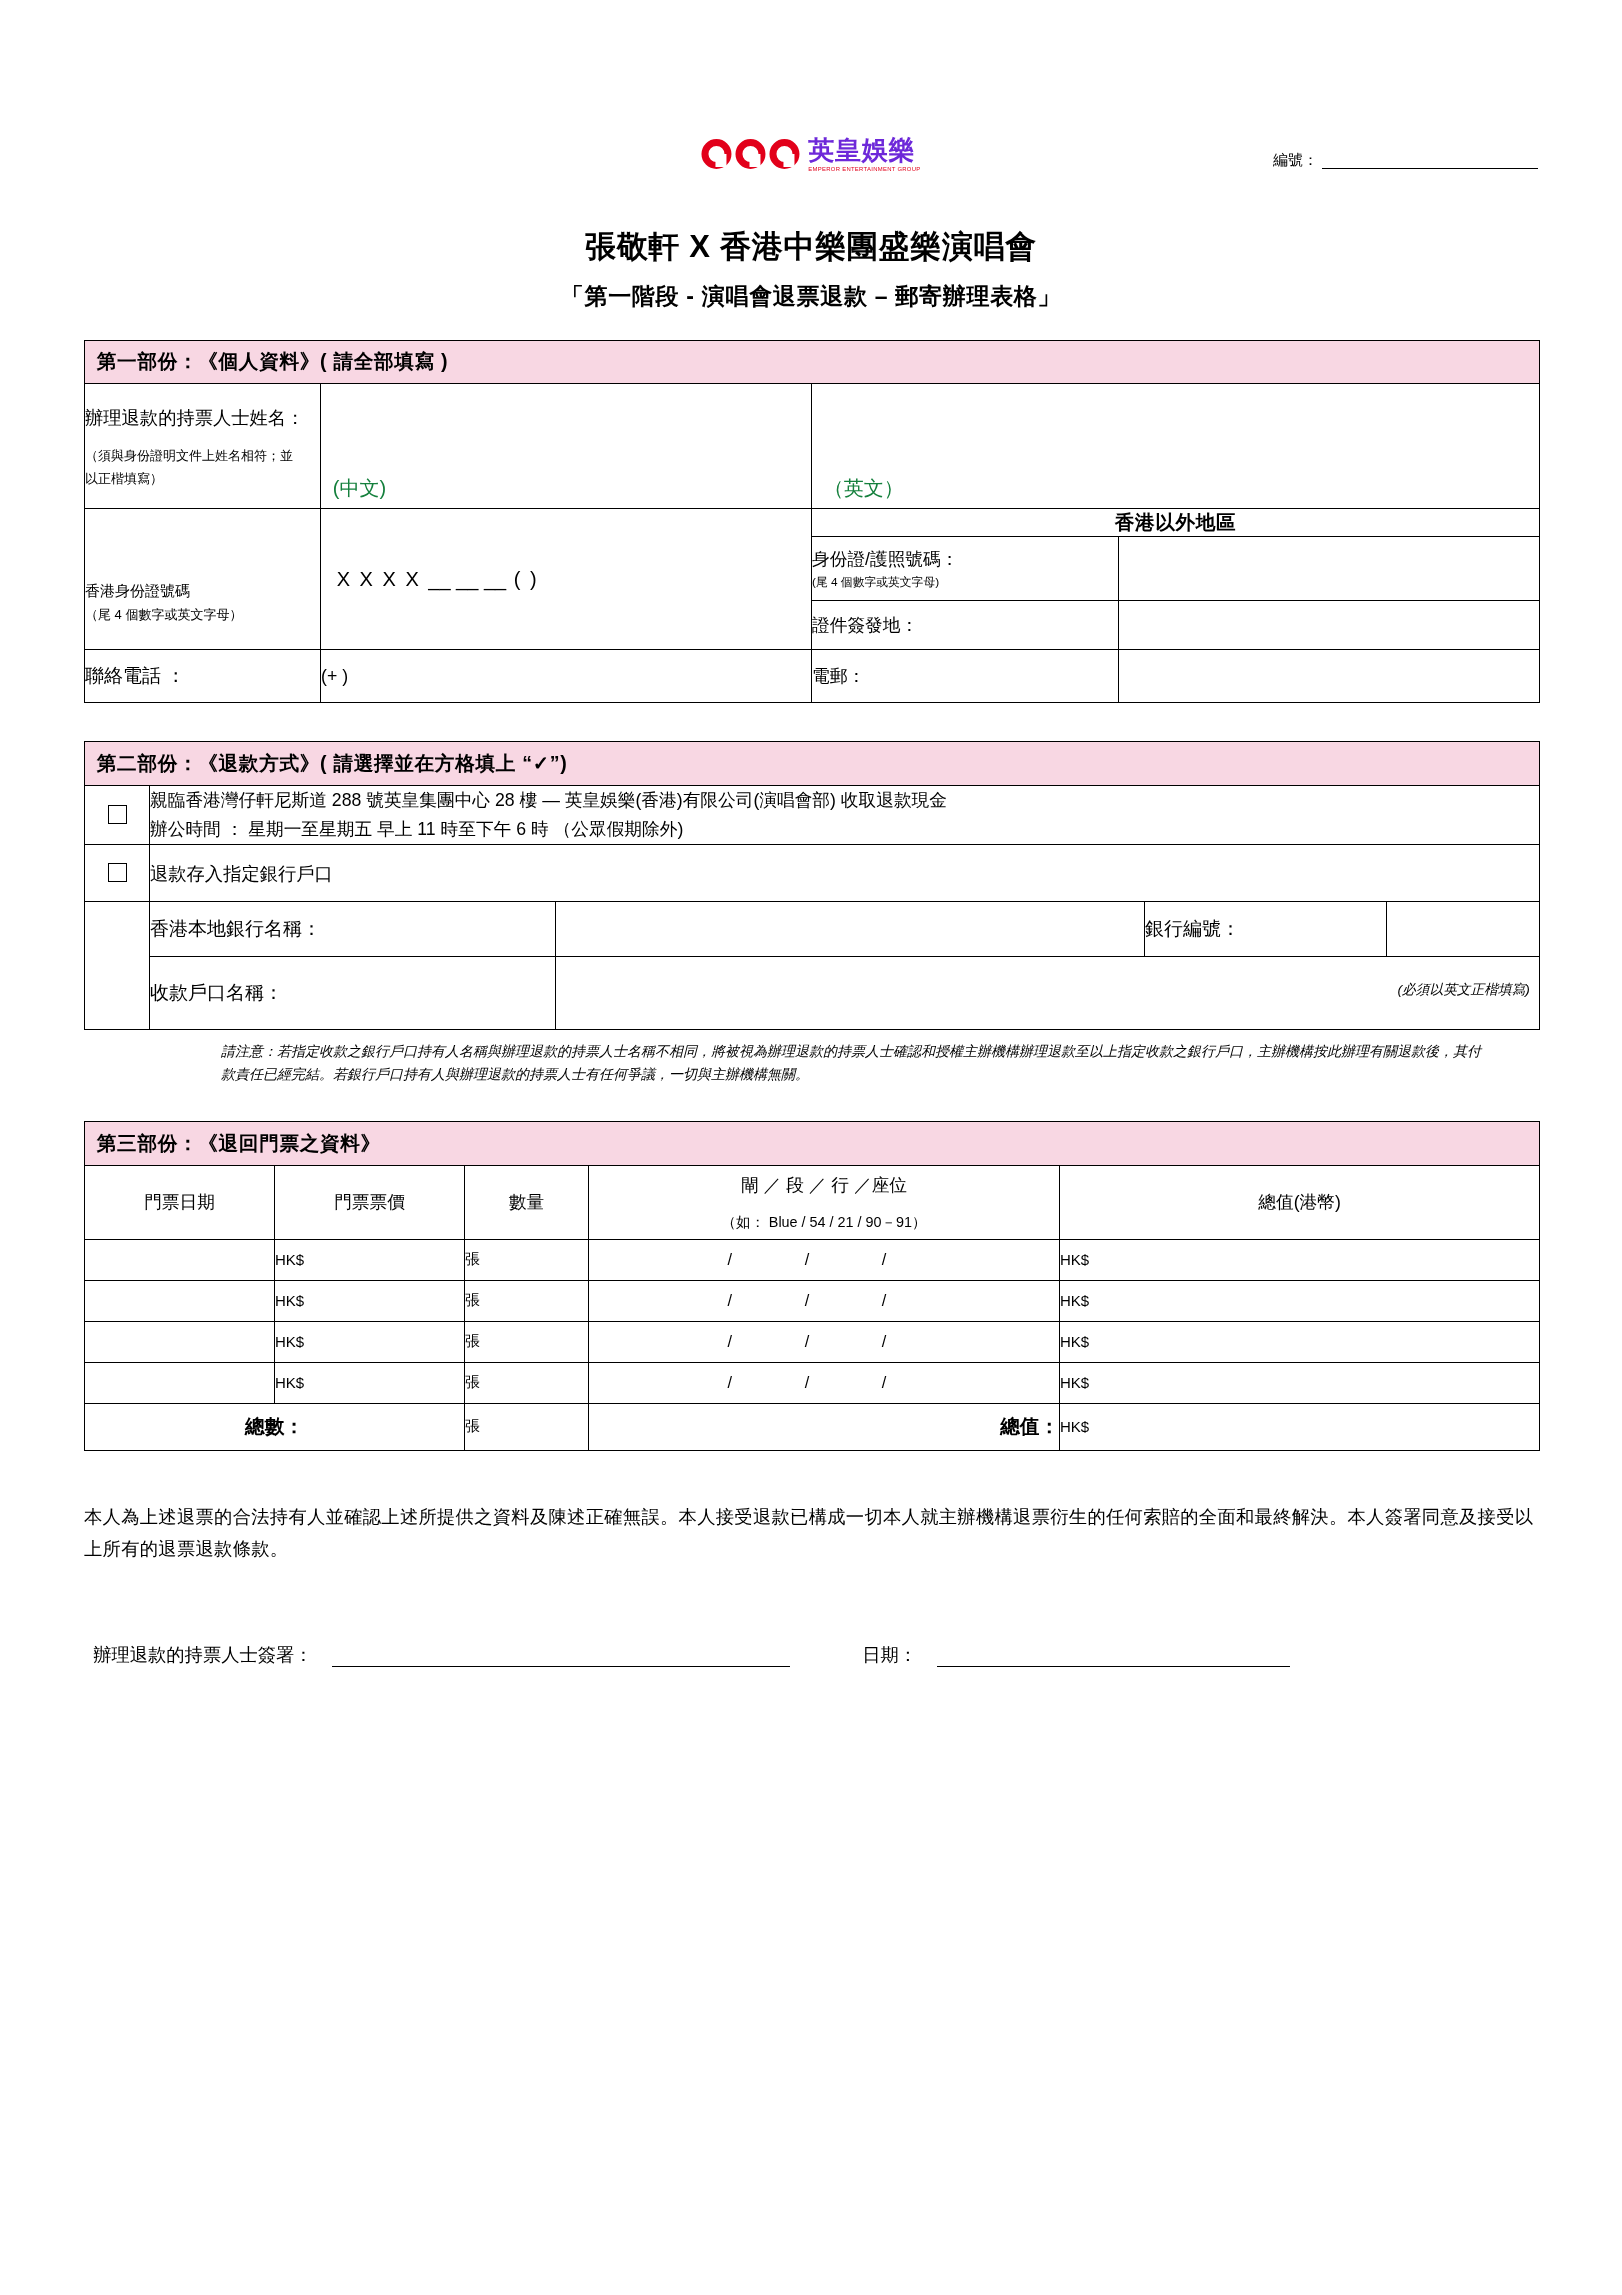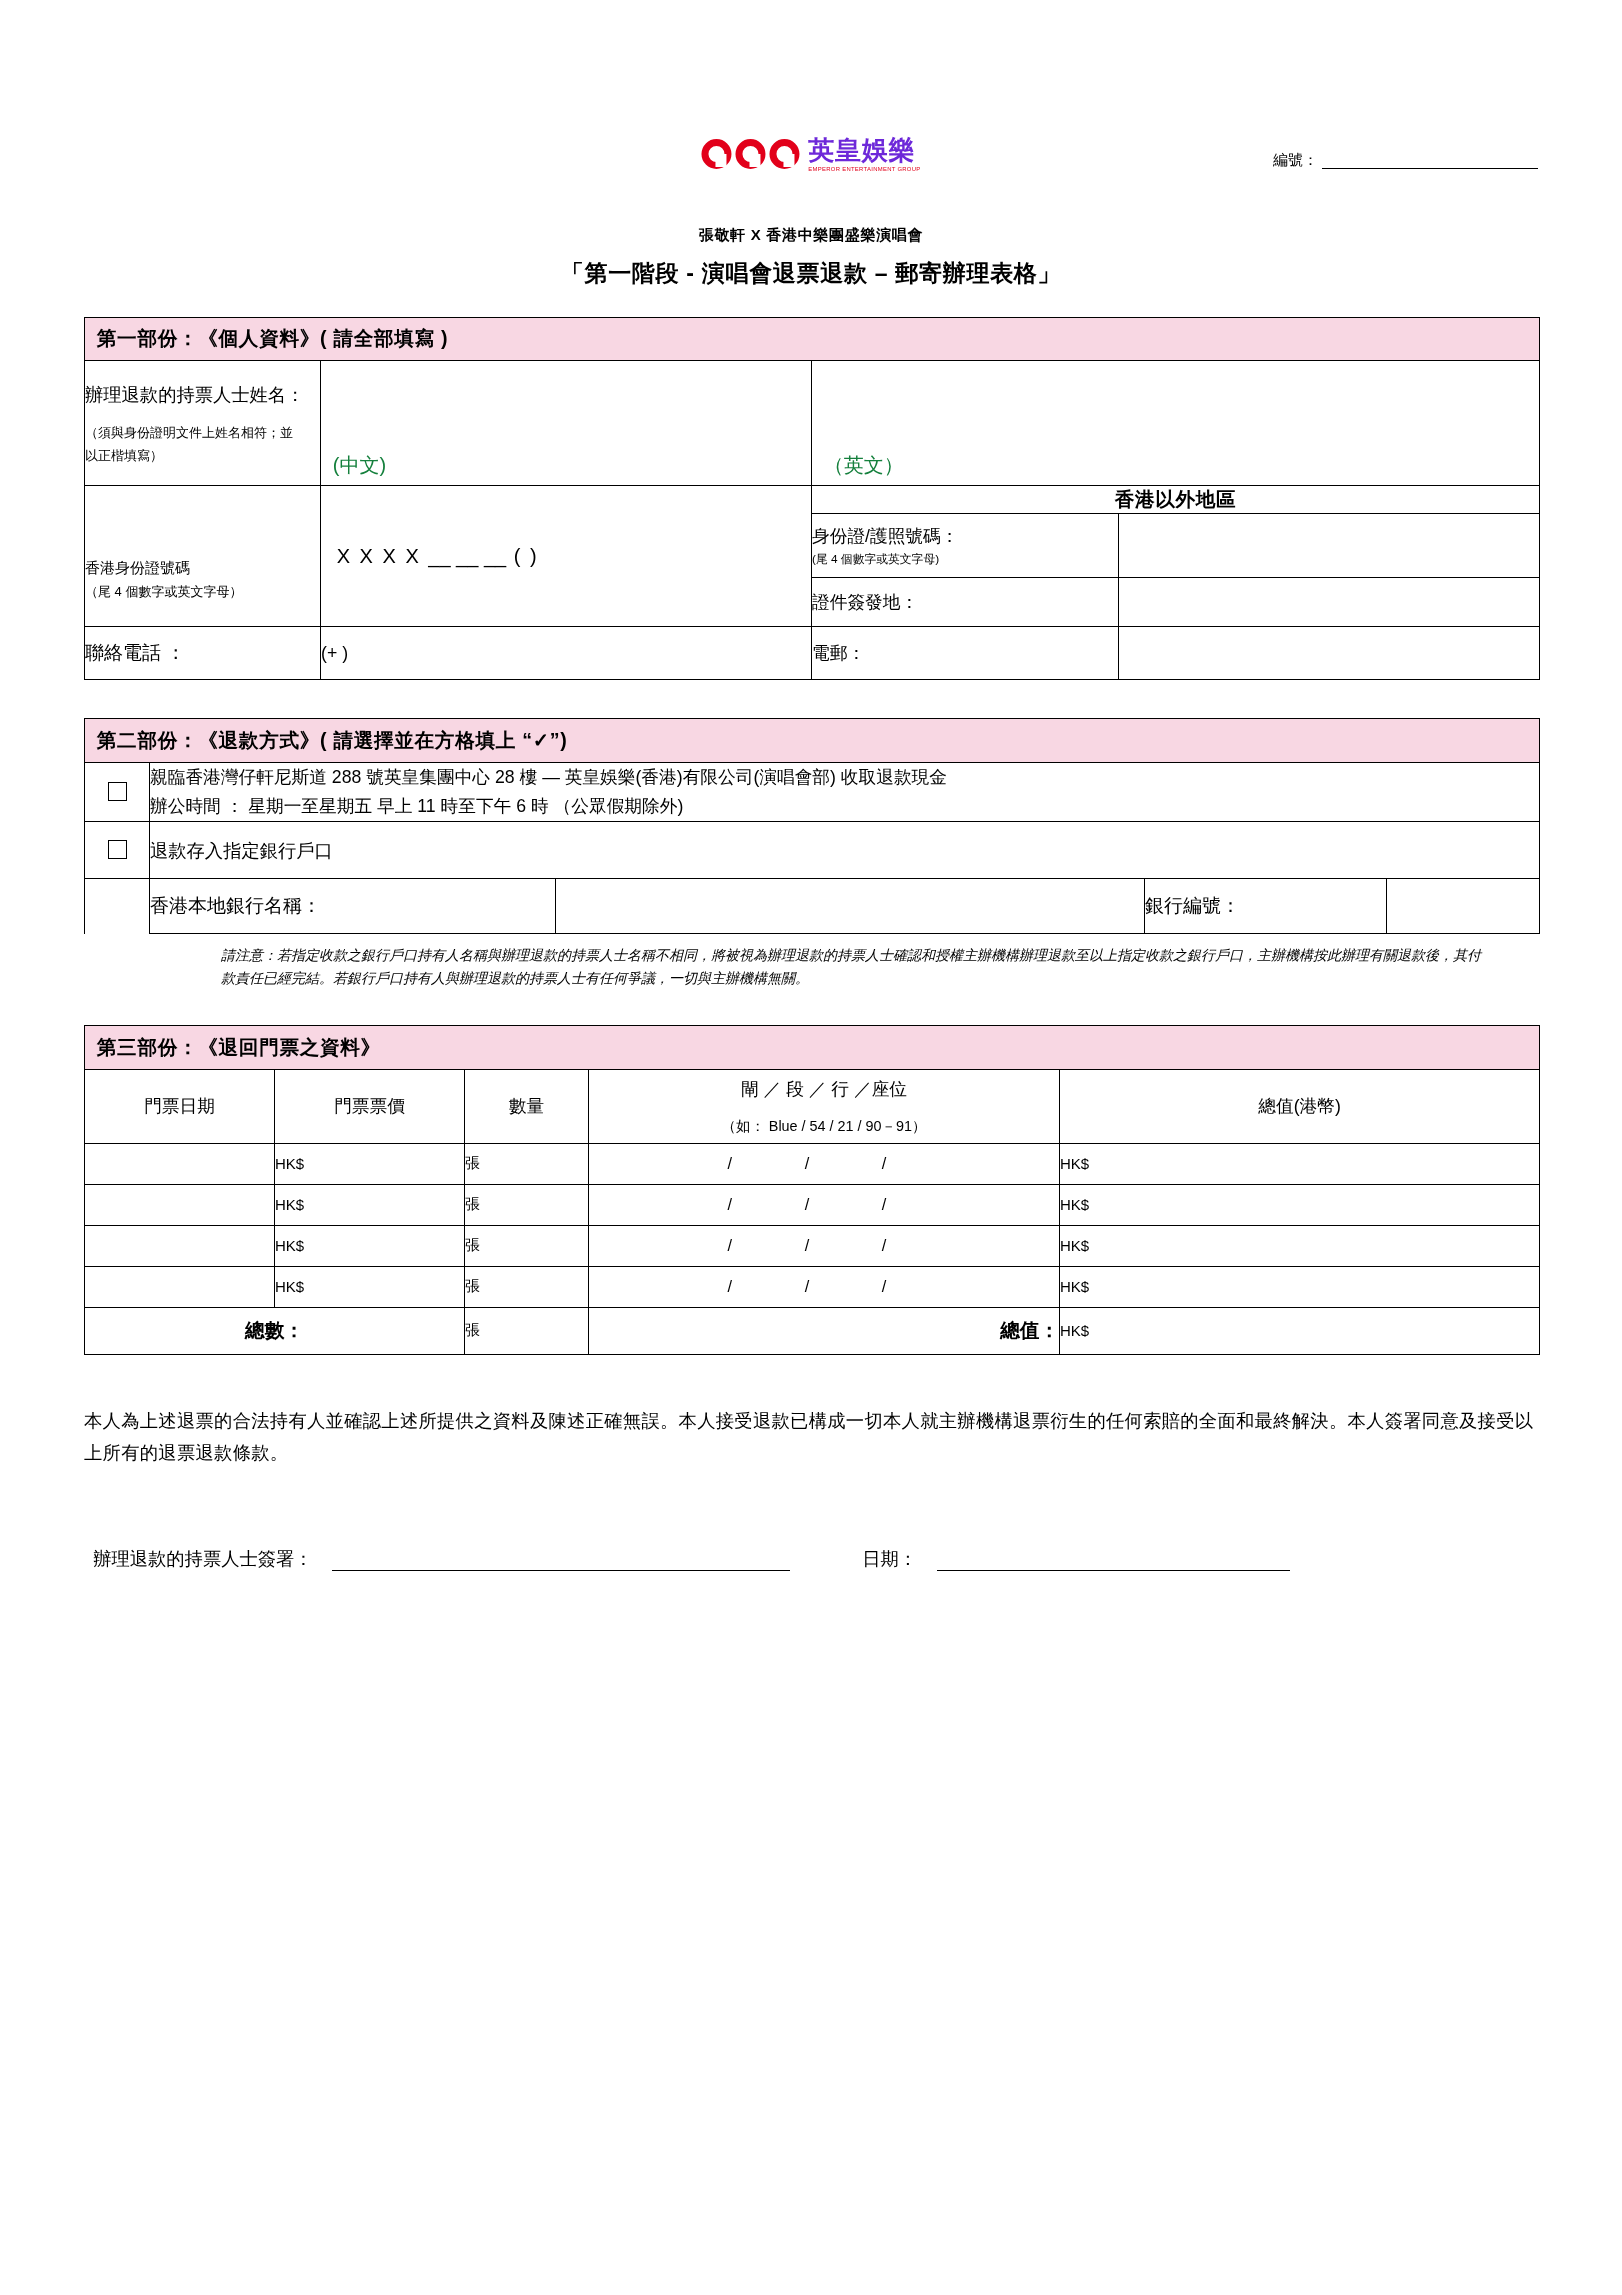--- a/index.html
+++ b/index.html
@@ -92,21 +92,21 @@
     vertical-align: middle;
     margin-left: 3.9px;
   }
 
   
   .title1, .title2 {
     text-align: center;
     font-weight: bold;
   }
   .title1 {
-    font-size: 15px;
+    font-size: 31px;
     margin-top: 17px;
     letter-spacing: 0.7px;
   }
   .title2 {
     font-size: 23px;
     margin-top: 13px;
     letter-spacing: 0.7px;
   }
 
   
@@ -380,20 +380,27 @@
         <td class="chk-cell" style="height:56px"><span class="chk"></span></td>
         <td colspan="5" class="opt-simple">退款存入指定銀行戶口</td>
       </tr>
       <tr>
         <td style="border-top:none;border-bottom:none"></td>
         <td colspan="2" class="bank-lbl" style="height:54px">香港本地銀行名稱：</td>
         <td></td>
         <td class="bank-lbl">銀行編號：</td>
         <td></td>
       </tr>
+      <tr>
+        <td style="border-top:none"></td>
+        <td colspan="2" class="bank-lbl" style="height:72px">收款戶口名稱：</td>
+        <td colspan="3">
+          <div class="note-it">(必須以英文正楷填寫)</div>
+        </td>
+      </tr>
     </tbody>
       </table>
     <div class="disclaimer">請注意：若指定收款之銀行戶口持有人名稱與辦理退款的持票人士名稱不相同，將被視為辦理退款的持票人士確認和授權主辦機構辦理退款至以上指定收款之銀行戶口，主辦機構按此辦理有關退款後，其付款責任已經完結。若銀行戶口持有人與辦理退款的持票人士有任何爭議，一切與主辦機構無關。</div>
   </div>
 
   <div class="s3-wrap">
     <table class="frm">
       <colgroup>
         <col style="width:190px">
         <col style="width:190px">

